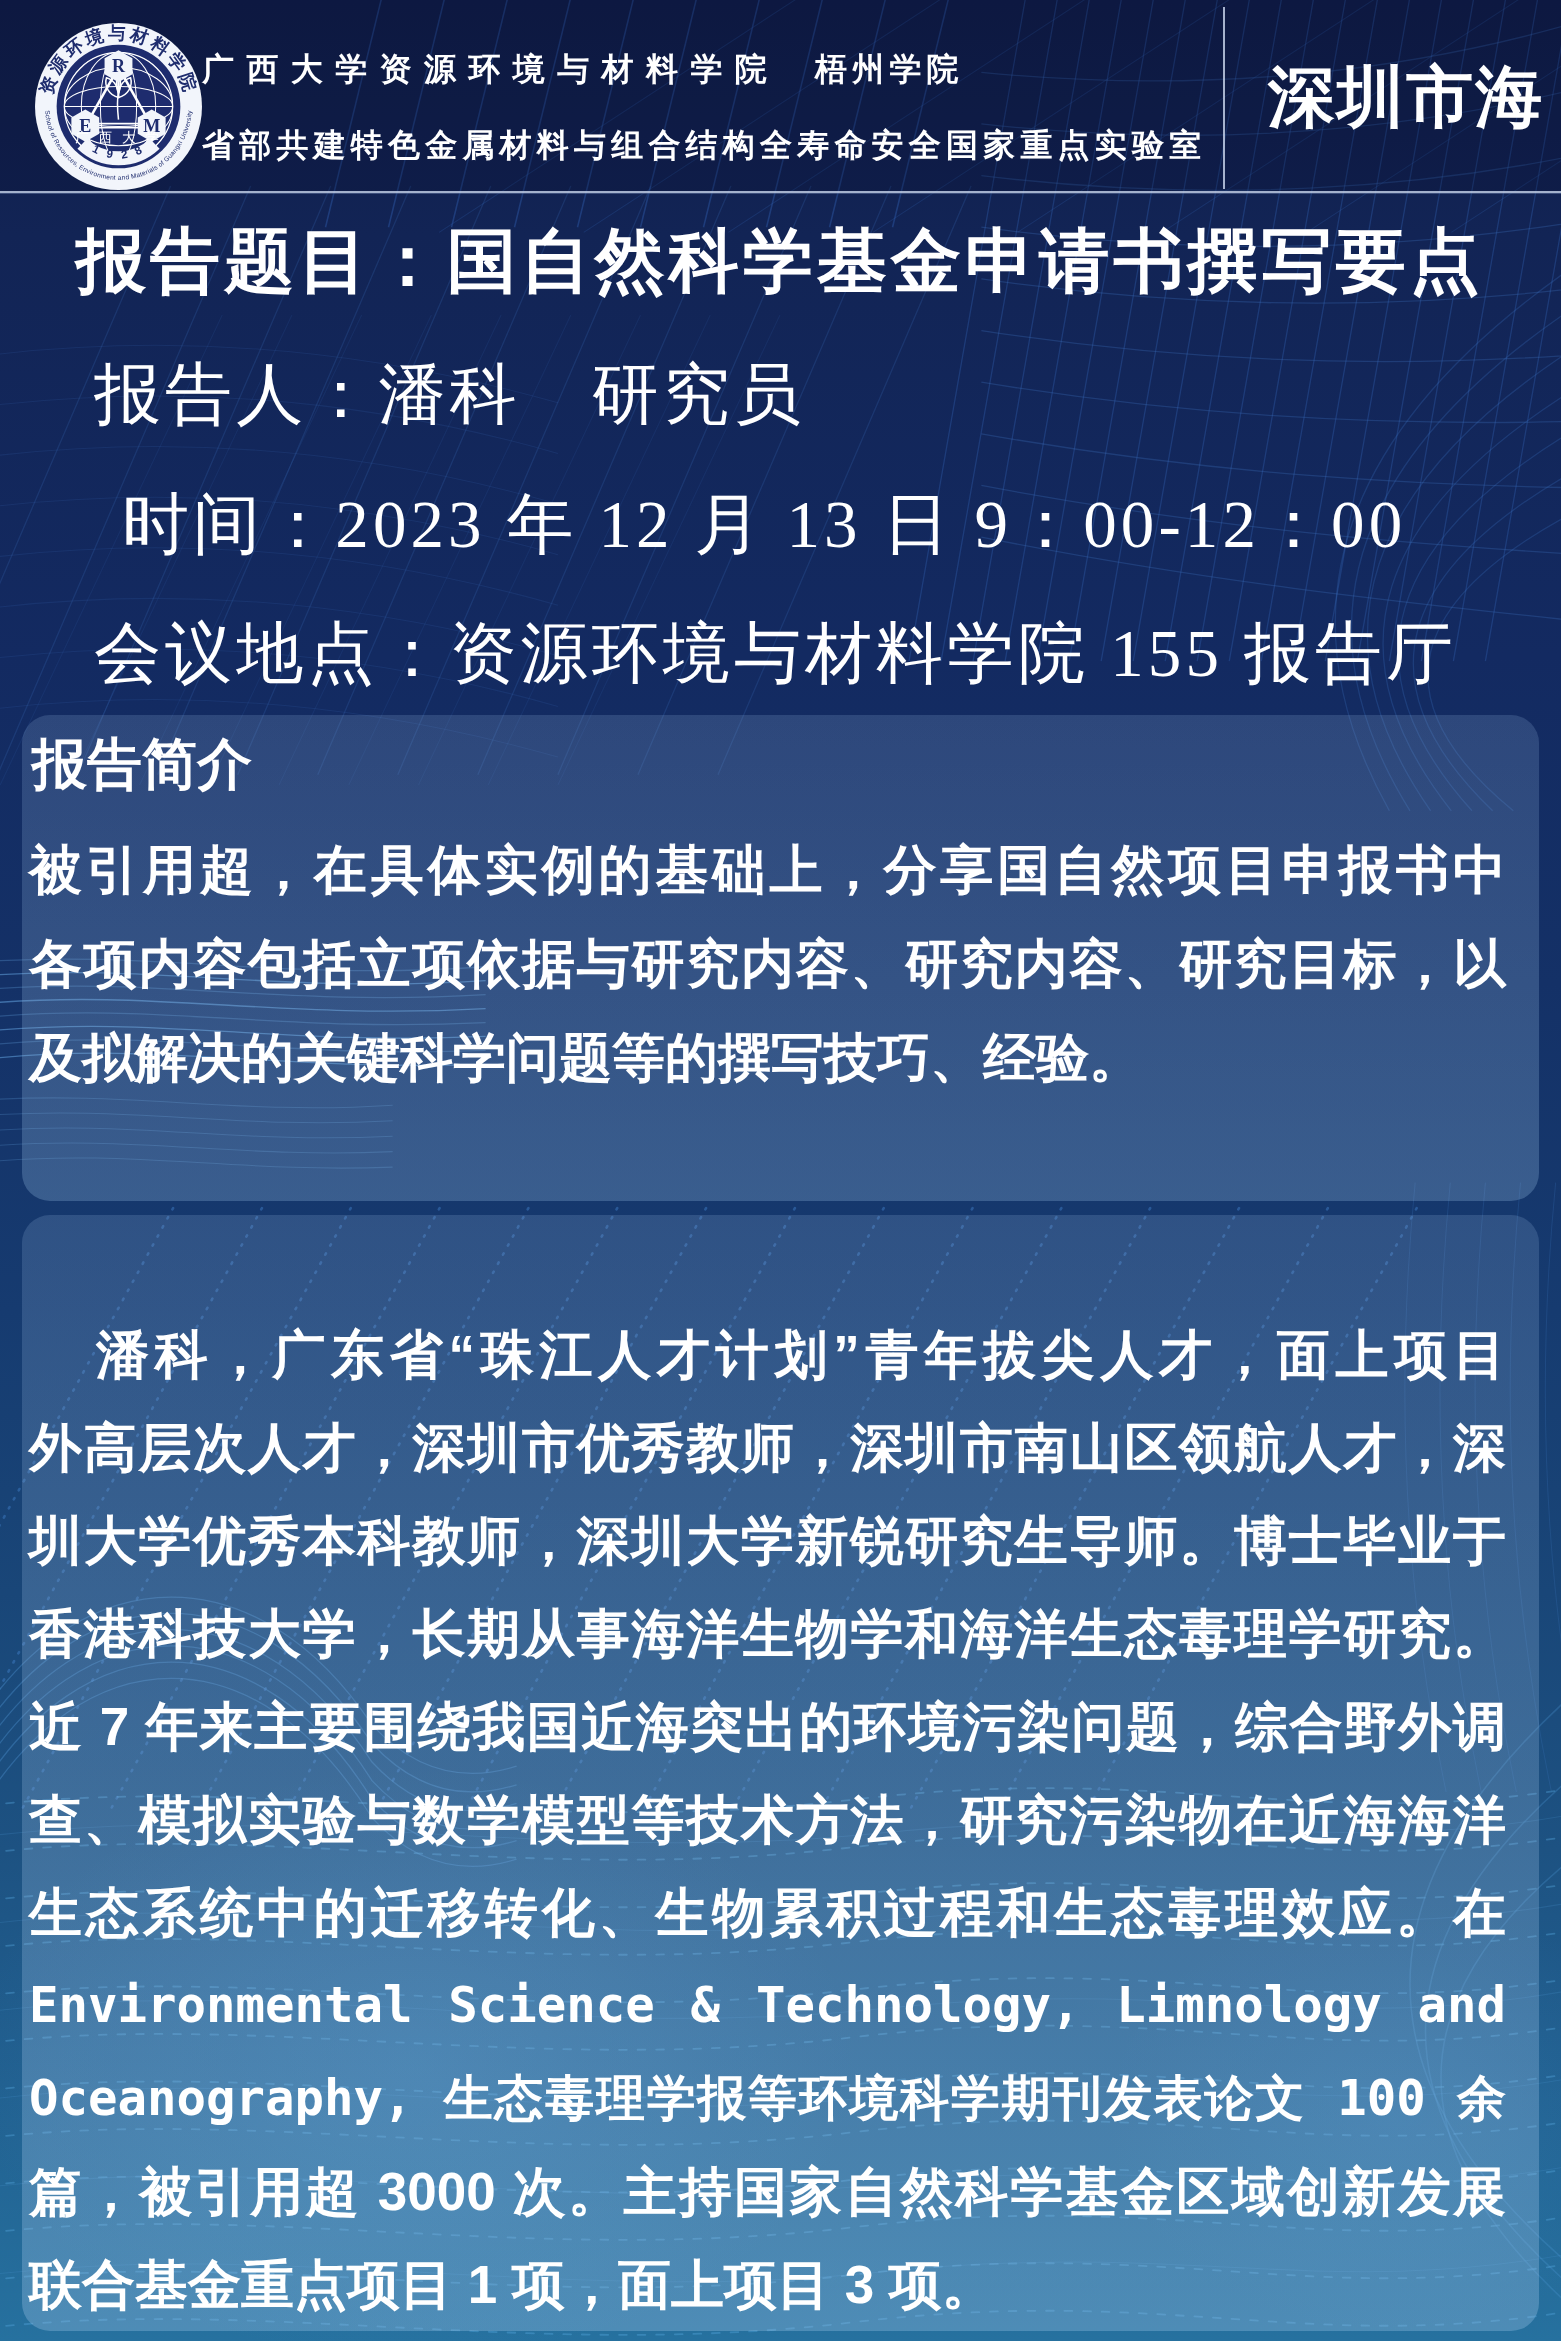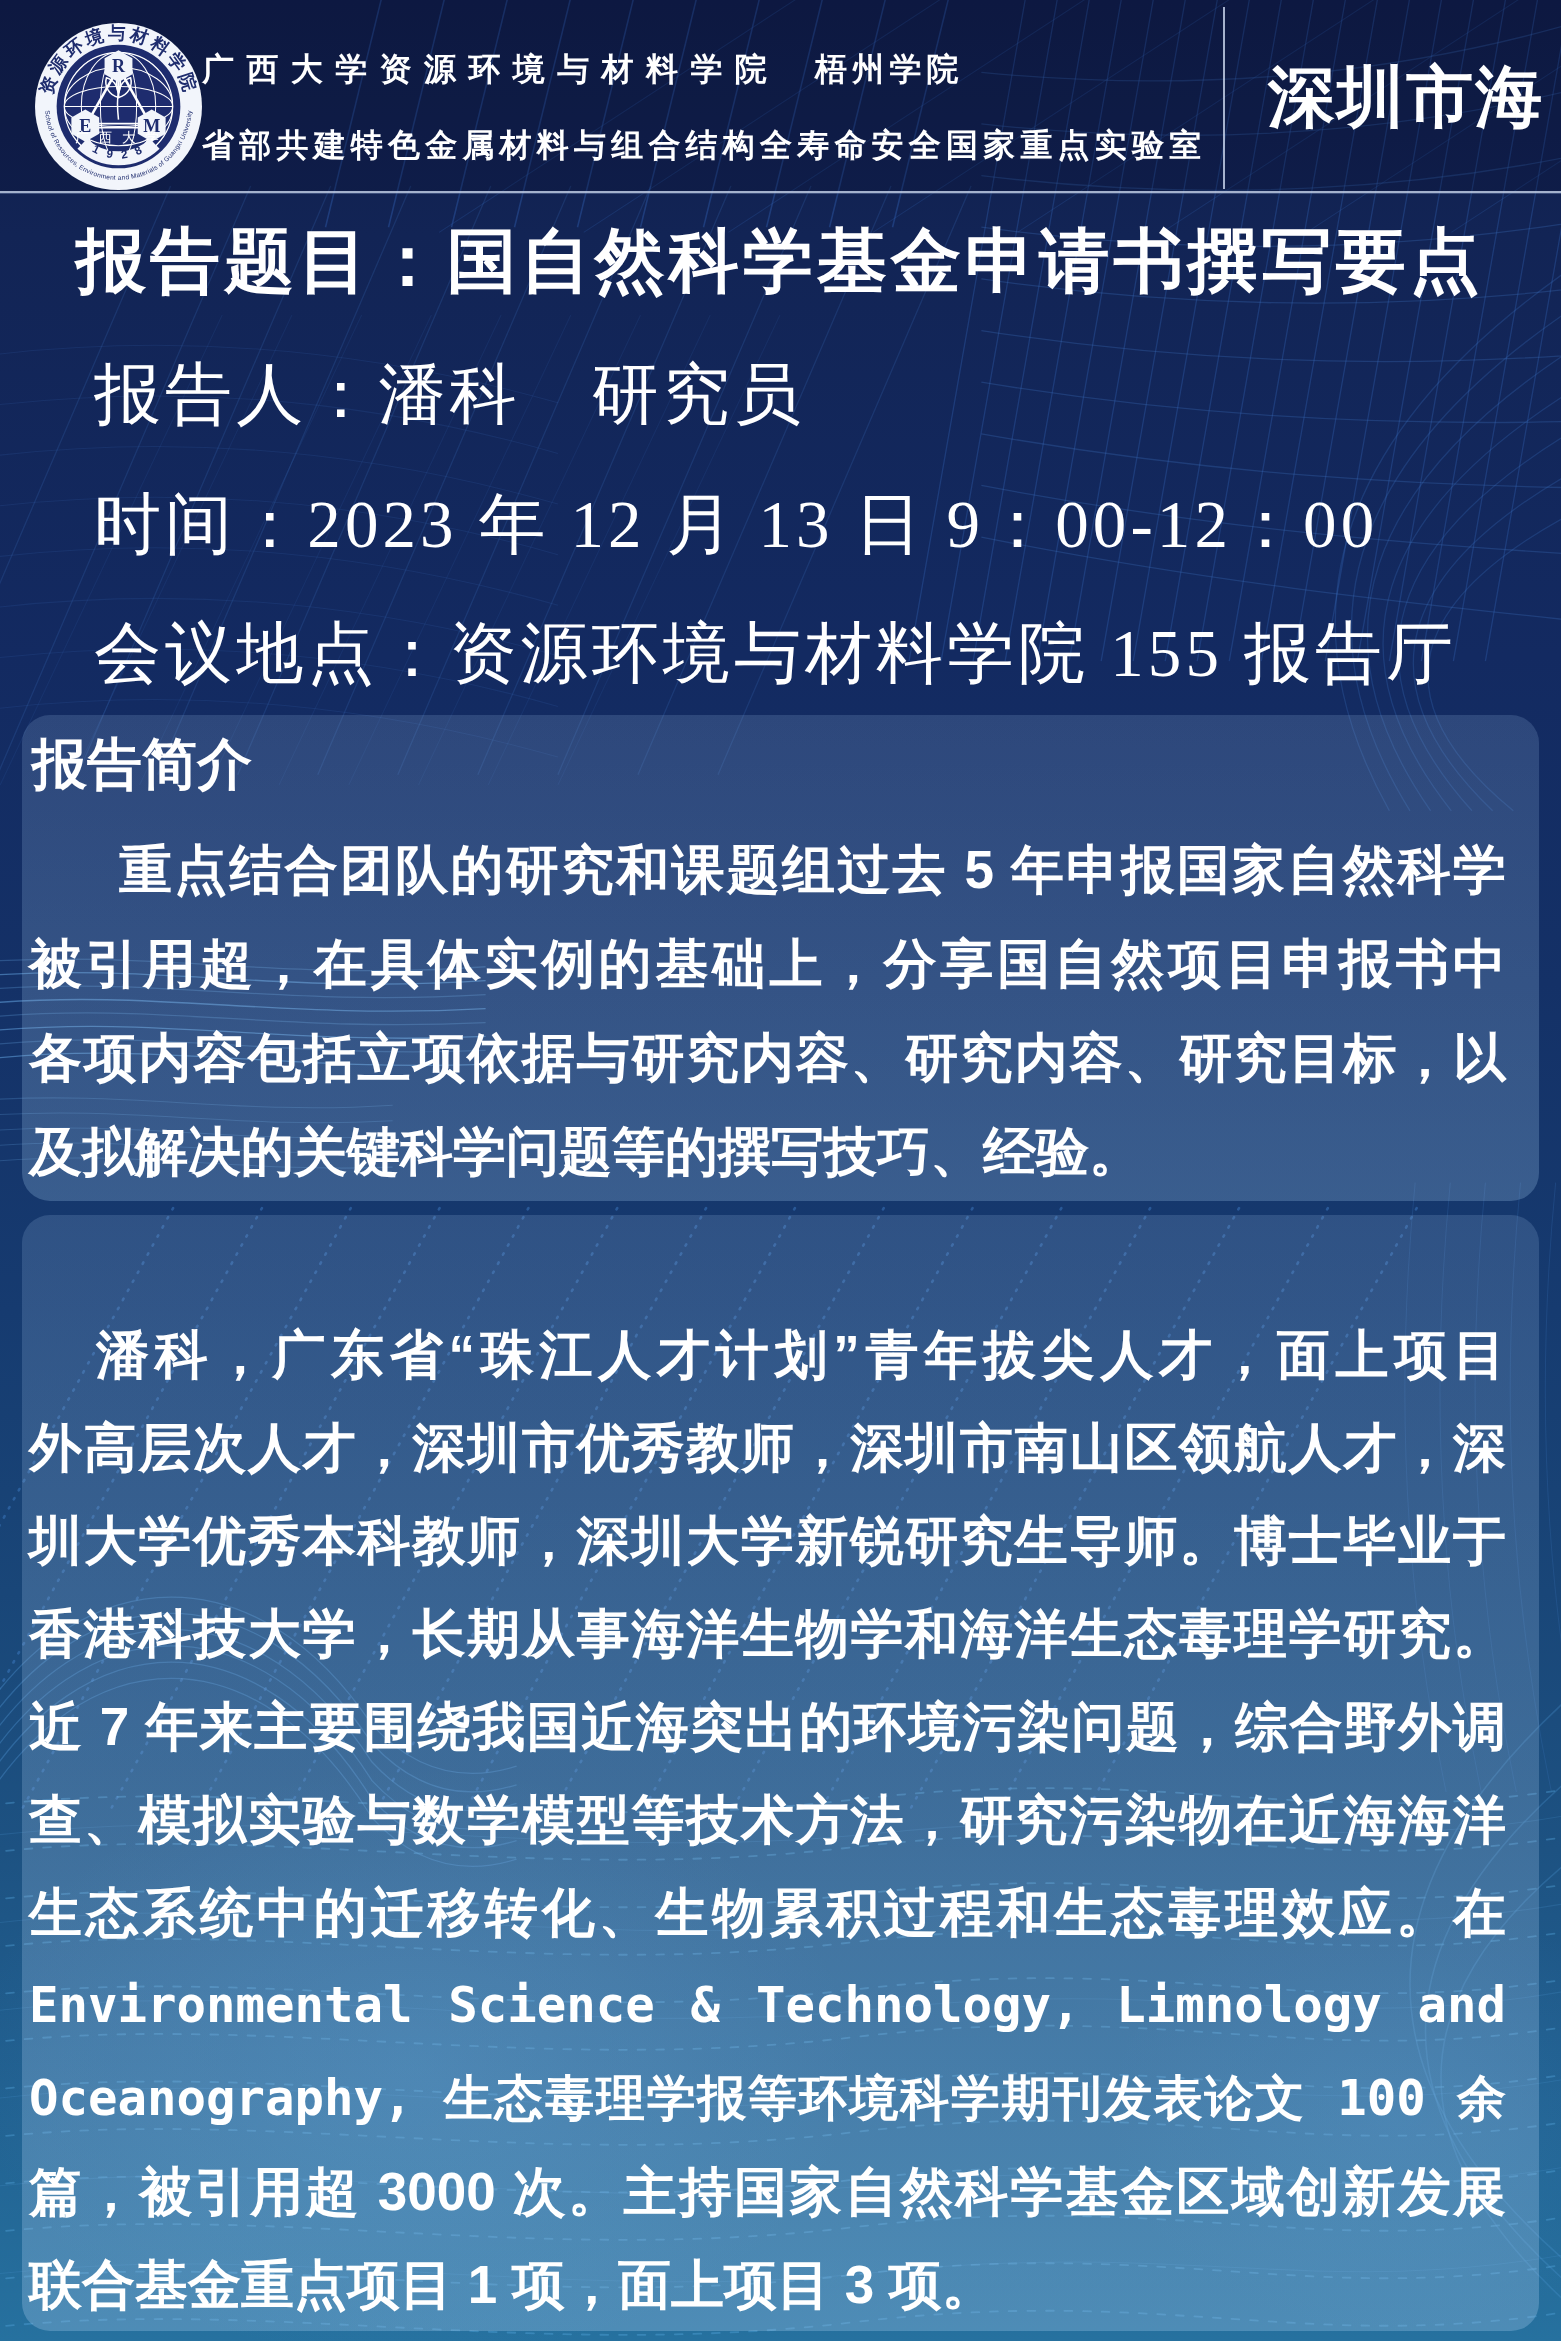--- a/index.html
+++ b/index.html
@@ -24,21 +24,21 @@
   #org1{left:202px;top:53px;}
   #org2{left:815px;top:53px;letter-spacing:5.2px;}
   #lab{left:202px;top:129px;letter-spacing:5.2px;}
   #badge{position:absolute;left:1268px;top:63px;font-size:67px;line-height:1;
     font-weight:900;letter-spacing:2.1px;white-space:nowrap;}
   #title{position:absolute;left:76px;top:227px;font-size:70px;line-height:1;font-weight:900;
     letter-spacing:4.1px;white-space:nowrap;font-family:"Liberation Serif","DejaVu Serif",serif;}
   .meta{position:absolute;left:94px;font-size:67px;line-height:1;font-weight:500;letter-spacing:4.1px;
     white-space:nowrap;font-family:"Liberation Serif","DejaVu Serif",serif;}
   #meta-speaker{top:361px;}
-  #meta-time{top:491px;}
+  #meta-time{top:491px;margin-left:28px;}
   #meta-venue{top:620px;}
   .panel{position:absolute;left:22px;width:1517px;border-radius:28px;
     background:linear-gradient(180deg,rgba(150,184,224,.20),rgba(156,196,232,.27));}
   #panel-abstract{top:715px;height:486px;}
   #panel-bio{top:1215px;height:1116px;
     background:linear-gradient(180deg,rgba(150,184,224,.20),rgba(170,205,238,.30));}
   .sec-h{position:absolute;left:32px;font-size:55px;line-height:1;font-weight:800;white-space:nowrap;}
   #h-abstract{top:737px;}
   #h-bio{top:1222px;}
   .par{position:absolute;left:29px;width:1477px;font-weight:700;}
@@ -276,21 +276,20 @@
 
   <div id="title">报告题目：国自然科学基金申请书撰写要点</div>
 
   <div id="meta-speaker" class="meta">报告人：潘科　研究员</div>
   <div id="meta-time" class="meta">时间：2023 年 12 月 13 日 9：00-12：00</div>
   <div id="meta-venue" class="meta">会议地点：资源环境与材料学院 155 报告厅</div>
 
   <div id="panel-abstract" class="panel"></div>
   <div id="h-abstract" class="sec-h">报告简介</div>
   <div id="par-abstract" class="par">
-    <div class="line j ind">重点结合团队的研究和课题组过去 5 年申报国家自然科学</div>
     <div class="line j">被引用超，在具体实例的基础上，分享国自然项目申报书中</div>
     <div class="line j">各项内容包括立项依据与研究内容、研究内容、研究目标，以</div>
     <div class="line">及拟解决的关键科学问题等的撰写技巧、经验。</div>
   </div>
 
   <div id="panel-bio" class="panel"></div>
   <div id="par-bio" class="par">
     <div class="line j ind2">潘科，广东省“珠江人才计划”青年拔尖人才，面上项目</div>
     <div class="line j">外高层次人才，深圳市优秀教师，深圳市南山区领航人才，深</div>
     <div class="line j">圳大学优秀本科教师，深圳大学新锐研究生导师。博士毕业于</div>

